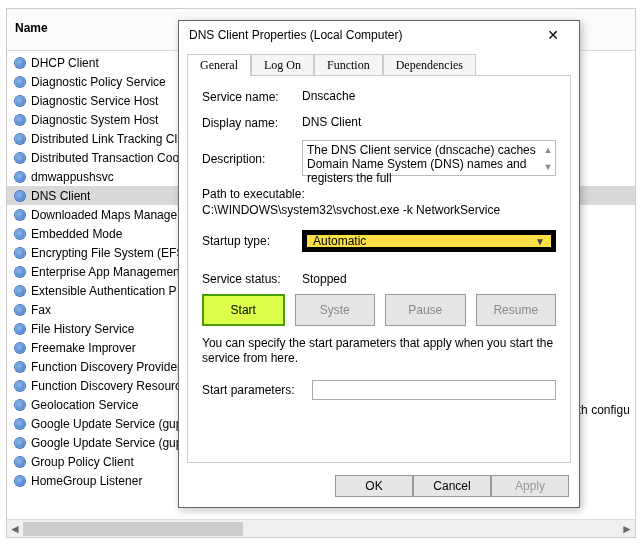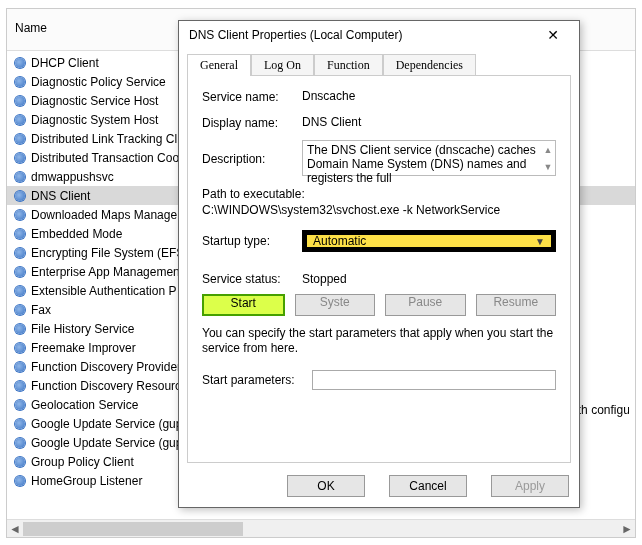--- a/index.html
+++ b/index.html
@@ -1,21 +1,21 @@
 <!DOCTYPE html>
 <html><head>
 <meta charset="utf-8">
 <style>
 * { box-sizing: border-box; margin: 0; padding: 0; font-family: "Segoe UI", Tahoma, sans-serif; font-size: 12px; }
 html, body { width: 642px; height: 545px; overflow: hidden; background: #fff; position: relative; }
 
 
 .services-panel { position: absolute; left: 6px; top: 8px; width: 630px; height: 530px; background: #fff; border: 1px solid #ccc; }
 .list-header { position: absolute; left: 0; right: 0; top: 0; height: 42px; border-bottom: 1px solid #ddd; background: #fbfbfb; }
-.list-header .col-name { position: absolute; left: 8px; top: 12px; font-size: 12px; }
+.list-header .col-name { position: absolute; left: 8px; top: 12px; font-size: 12px; font-weight: bold; }
 .services-list { position: absolute; left: 0; right: 0; top: 44px; bottom: 22px; overflow: hidden; }
 .service-row { display: flex; align-items: center; height: 19px; padding-left: 6px; gap: 4px; white-space: nowrap; }
 .service-row.selected { background: #d9d9d9; }
 .gear-icon { width: 14px; height: 14px; display: inline-block; position: relative; flex: none; }
 .gear-icon::before { content: ""; position: absolute; left: 2px; top: 2px; width: 10px; height: 10px; border-radius: 50%; background: radial-gradient(circle at 40% 40%, #8fb6e8, #3b74c4); box-shadow: 0 0 0 1px #3b74c4; }
 .service-name { color: #000; }
 
 .desc-area { position: absolute; left: 330px; top: 50px; right: 6px; bottom: 30px; color: #000; line-height: 18px; }
 .desc-line { white-space: nowrap; overflow: hidden; }
 
@@ -44,28 +44,28 @@
 
 .path-block { margin: 6px 0 12px 0; line-height: 16px; }
 .startup-row { display: flex; align-items: center; margin-bottom: 20px; }
 .startup-row .label { width: 100px; flex: none; }
 .select { flex: 1; height: 22px; border: 5px solid #000000; background: #fde047; display: flex; align-items: center; padding: 0 6px; position: relative; }
 .select .caret { position: absolute; right: 6px; font-size: 10px; color: #444; }
 
 .status-row { display: flex; margin-bottom: 8px; }
 .status-row .label { width: 100px; }
 .btn-row { display: flex; gap: 10px; margin-bottom: 10px; }
-.svc-btn { flex: 1; height: 22px; border: 1px solid #999; background: #e6e6e6; display: flex; align-items: flex-start; justify-content: center; color: #888; }
+.svc-btn { flex: 1; height: 32px; border: 1px solid #999; background: #e6e6e6; display: flex; align-items: center; justify-content: center; color: #888; }
 .svc-btn.enabled { color: #000; background: #dcff4a; border: 2px solid #46a000; }
 .note { margin: 6px 0 14px 0; line-height: 15px; }
 .param-row { display: flex; align-items: center; }
 .param-row .label { width: 110px; }
 .param-row input { flex: 1; height: 20px; border: 1px solid #aaa; padding: 0 4px; }
 
-.dlg-buttons { position: absolute; right: 10px; bottom: 10px; display: flex; gap: 24px; }
+.dlg-buttons { position: absolute; right: 10px; bottom: 10px; display: flex; gap: 0; }
 .dlg-btn { width: 78px; height: 22px; border: 1px solid #999; background: #e6e6e6; display: flex; align-items: center; justify-content: center; }
 .dlg-btn.disabled { color: #9a9a9a; }
 </style>
 </head>
 <body>
 
 <div class="services-panel">
   <div class="list-header">
     <span class="col-name">Name</span>
   </div>

